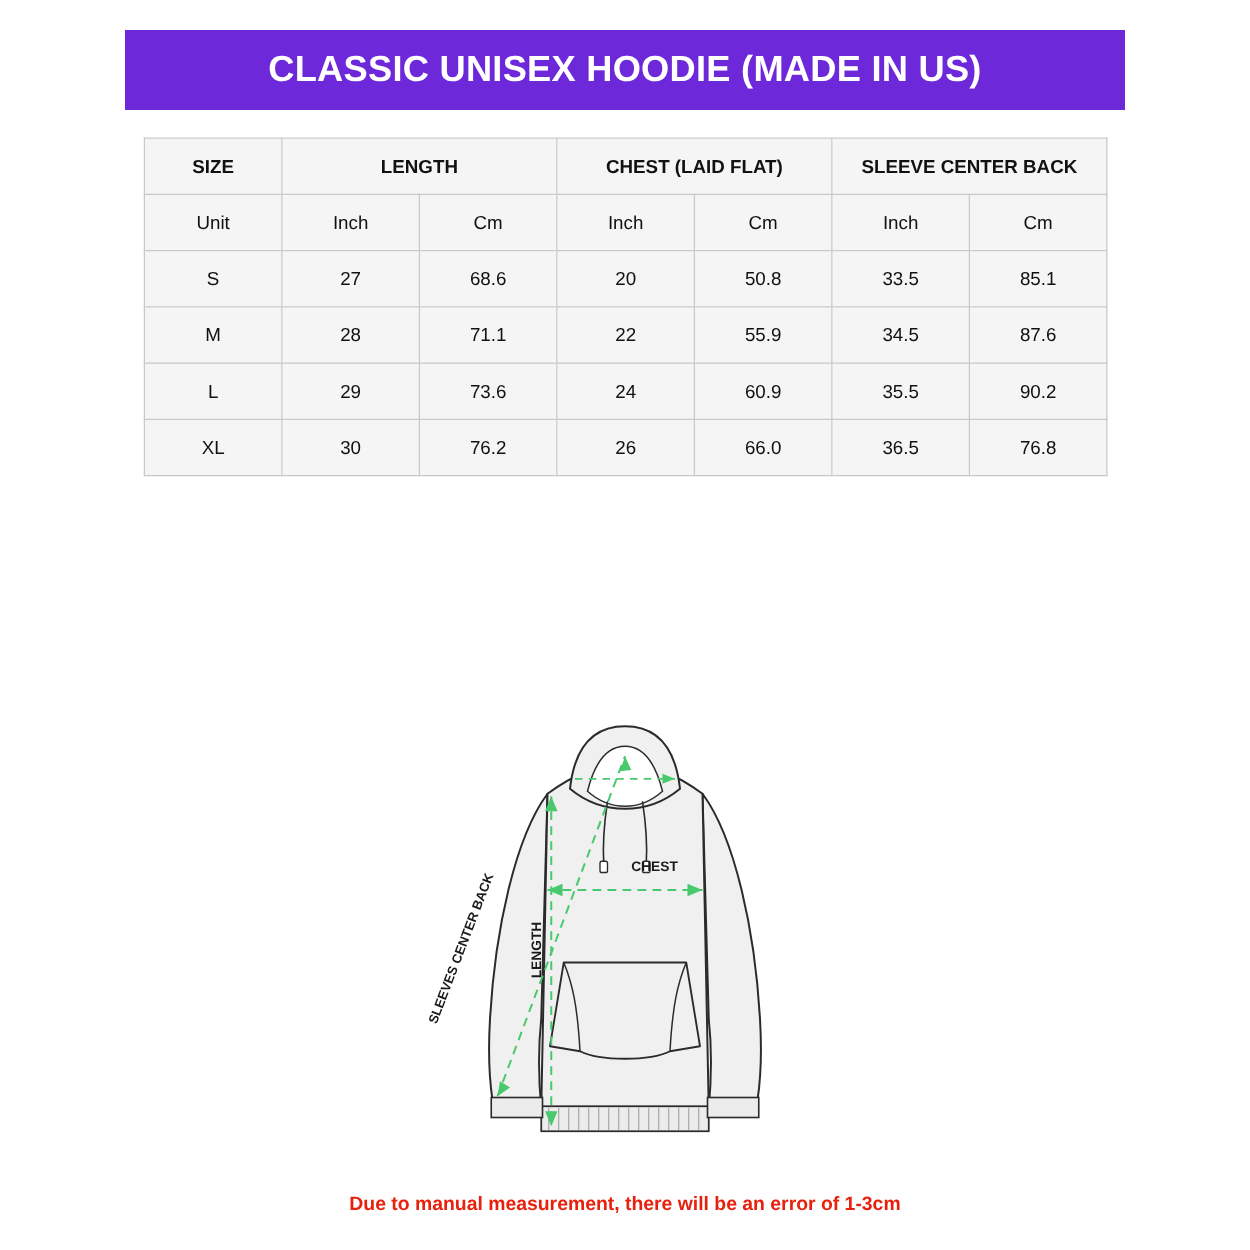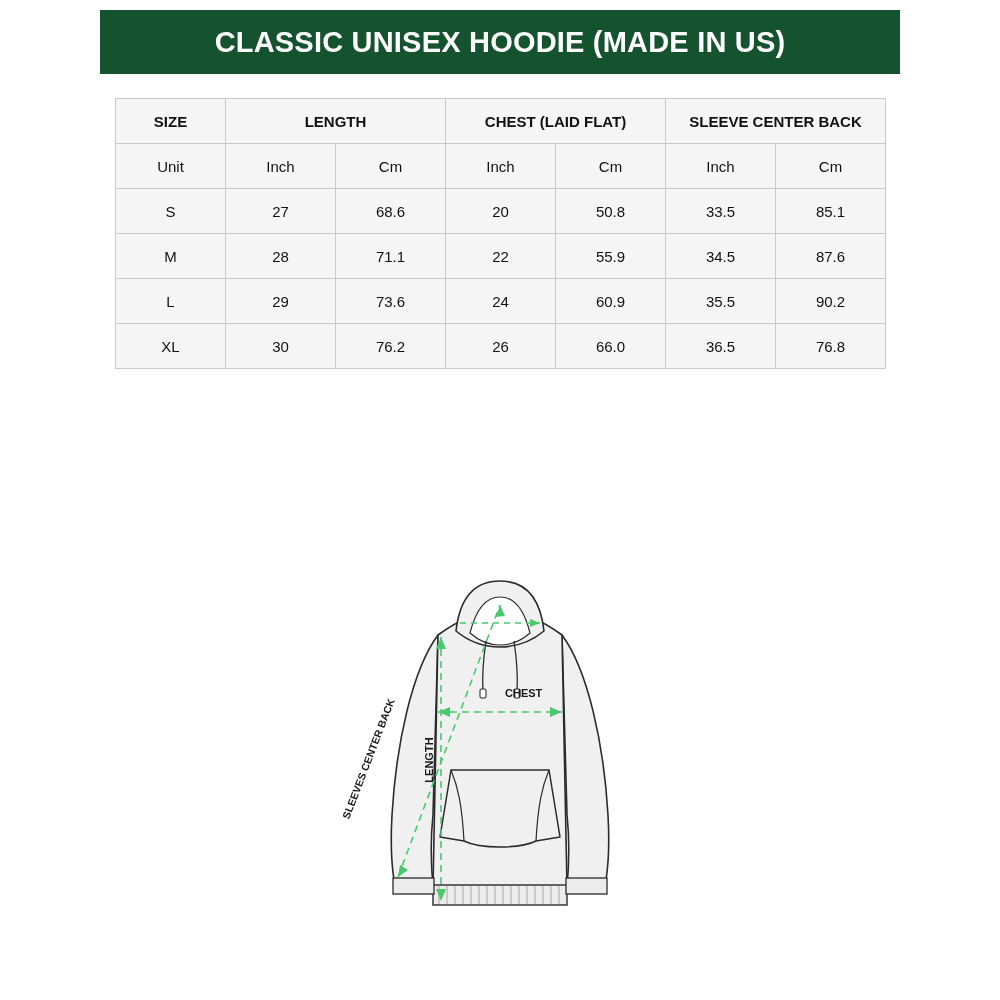--- a/index.html
+++ b/index.html
@@ -12,23 +12,23 @@
   #page {
     position: relative;
     width: 1000px; height: 1000px;
     background: #ffffff;
     overflow: hidden;
   }
 
   
   .banner {
     position: absolute;
-    left: 100px; top: 10px;
+    left: 100px; top: 24px;
     width: 800px; height: 64px;
-    background: #14532d;
+    background: #6d28d9;
     display: flex;
     align-items: center;
     justify-content: center;
   }
   .banner-title {
     color: #ffffff;
     font-size: 29px;
     font-weight: bold;
     letter-spacing: 0.2px;
     text-align: center;
@@ -38,20 +38,21 @@
   
   .table-wrap {
     position: absolute;
     left: 115px; top: 98px;
     width: 770px;
   }
   table.size-table {
     border-collapse: collapse;
     width: 770px;
     table-layout: fixed;
+    margin-top: 12px;
   }
   table.size-table td, table.size-table th {
     border: 1px solid #c9c9c9;
     text-align: center;
     vertical-align: middle;
     font-size: 15px;
     color: #111111;
     background: #f5f5f5;
     height: 45px;
     padding: 0 2px;
@@ -227,14 +228,15 @@
         <polygon points="141,62 136,74 146,74" fill="#49c96d" stroke="none"></polygon>
         <polygon points="141,326 136,314 146,314" fill="#49c96d" stroke="none"></polygon>
       </g>
 
       <text x="72" y="185" transform="rotate(-69 72 185)" font-family="Liberation Sans, sans-serif" font-size="10.5" font-weight="bold" fill="#1a1a1a" text-anchor="middle">SLEEVES CENTER BACK</text>
       <text x="205" y="122" font-family="Liberation Sans, sans-serif" font-size="11" font-weight="bold" fill="#1a1a1a">CHEST</text>
       <text x="133" y="185" transform="rotate(-90 133 185)" font-family="Liberation Sans, sans-serif" font-size="11" font-weight="bold" fill="#1a1a1a" text-anchor="middle">LENGTH</text>
     </svg>
   </div>
 
+  <div class="footer-note">Due to manual measurement, there will be an error of 1-3cm</div>
 
 </div>
 
 </body></html>

